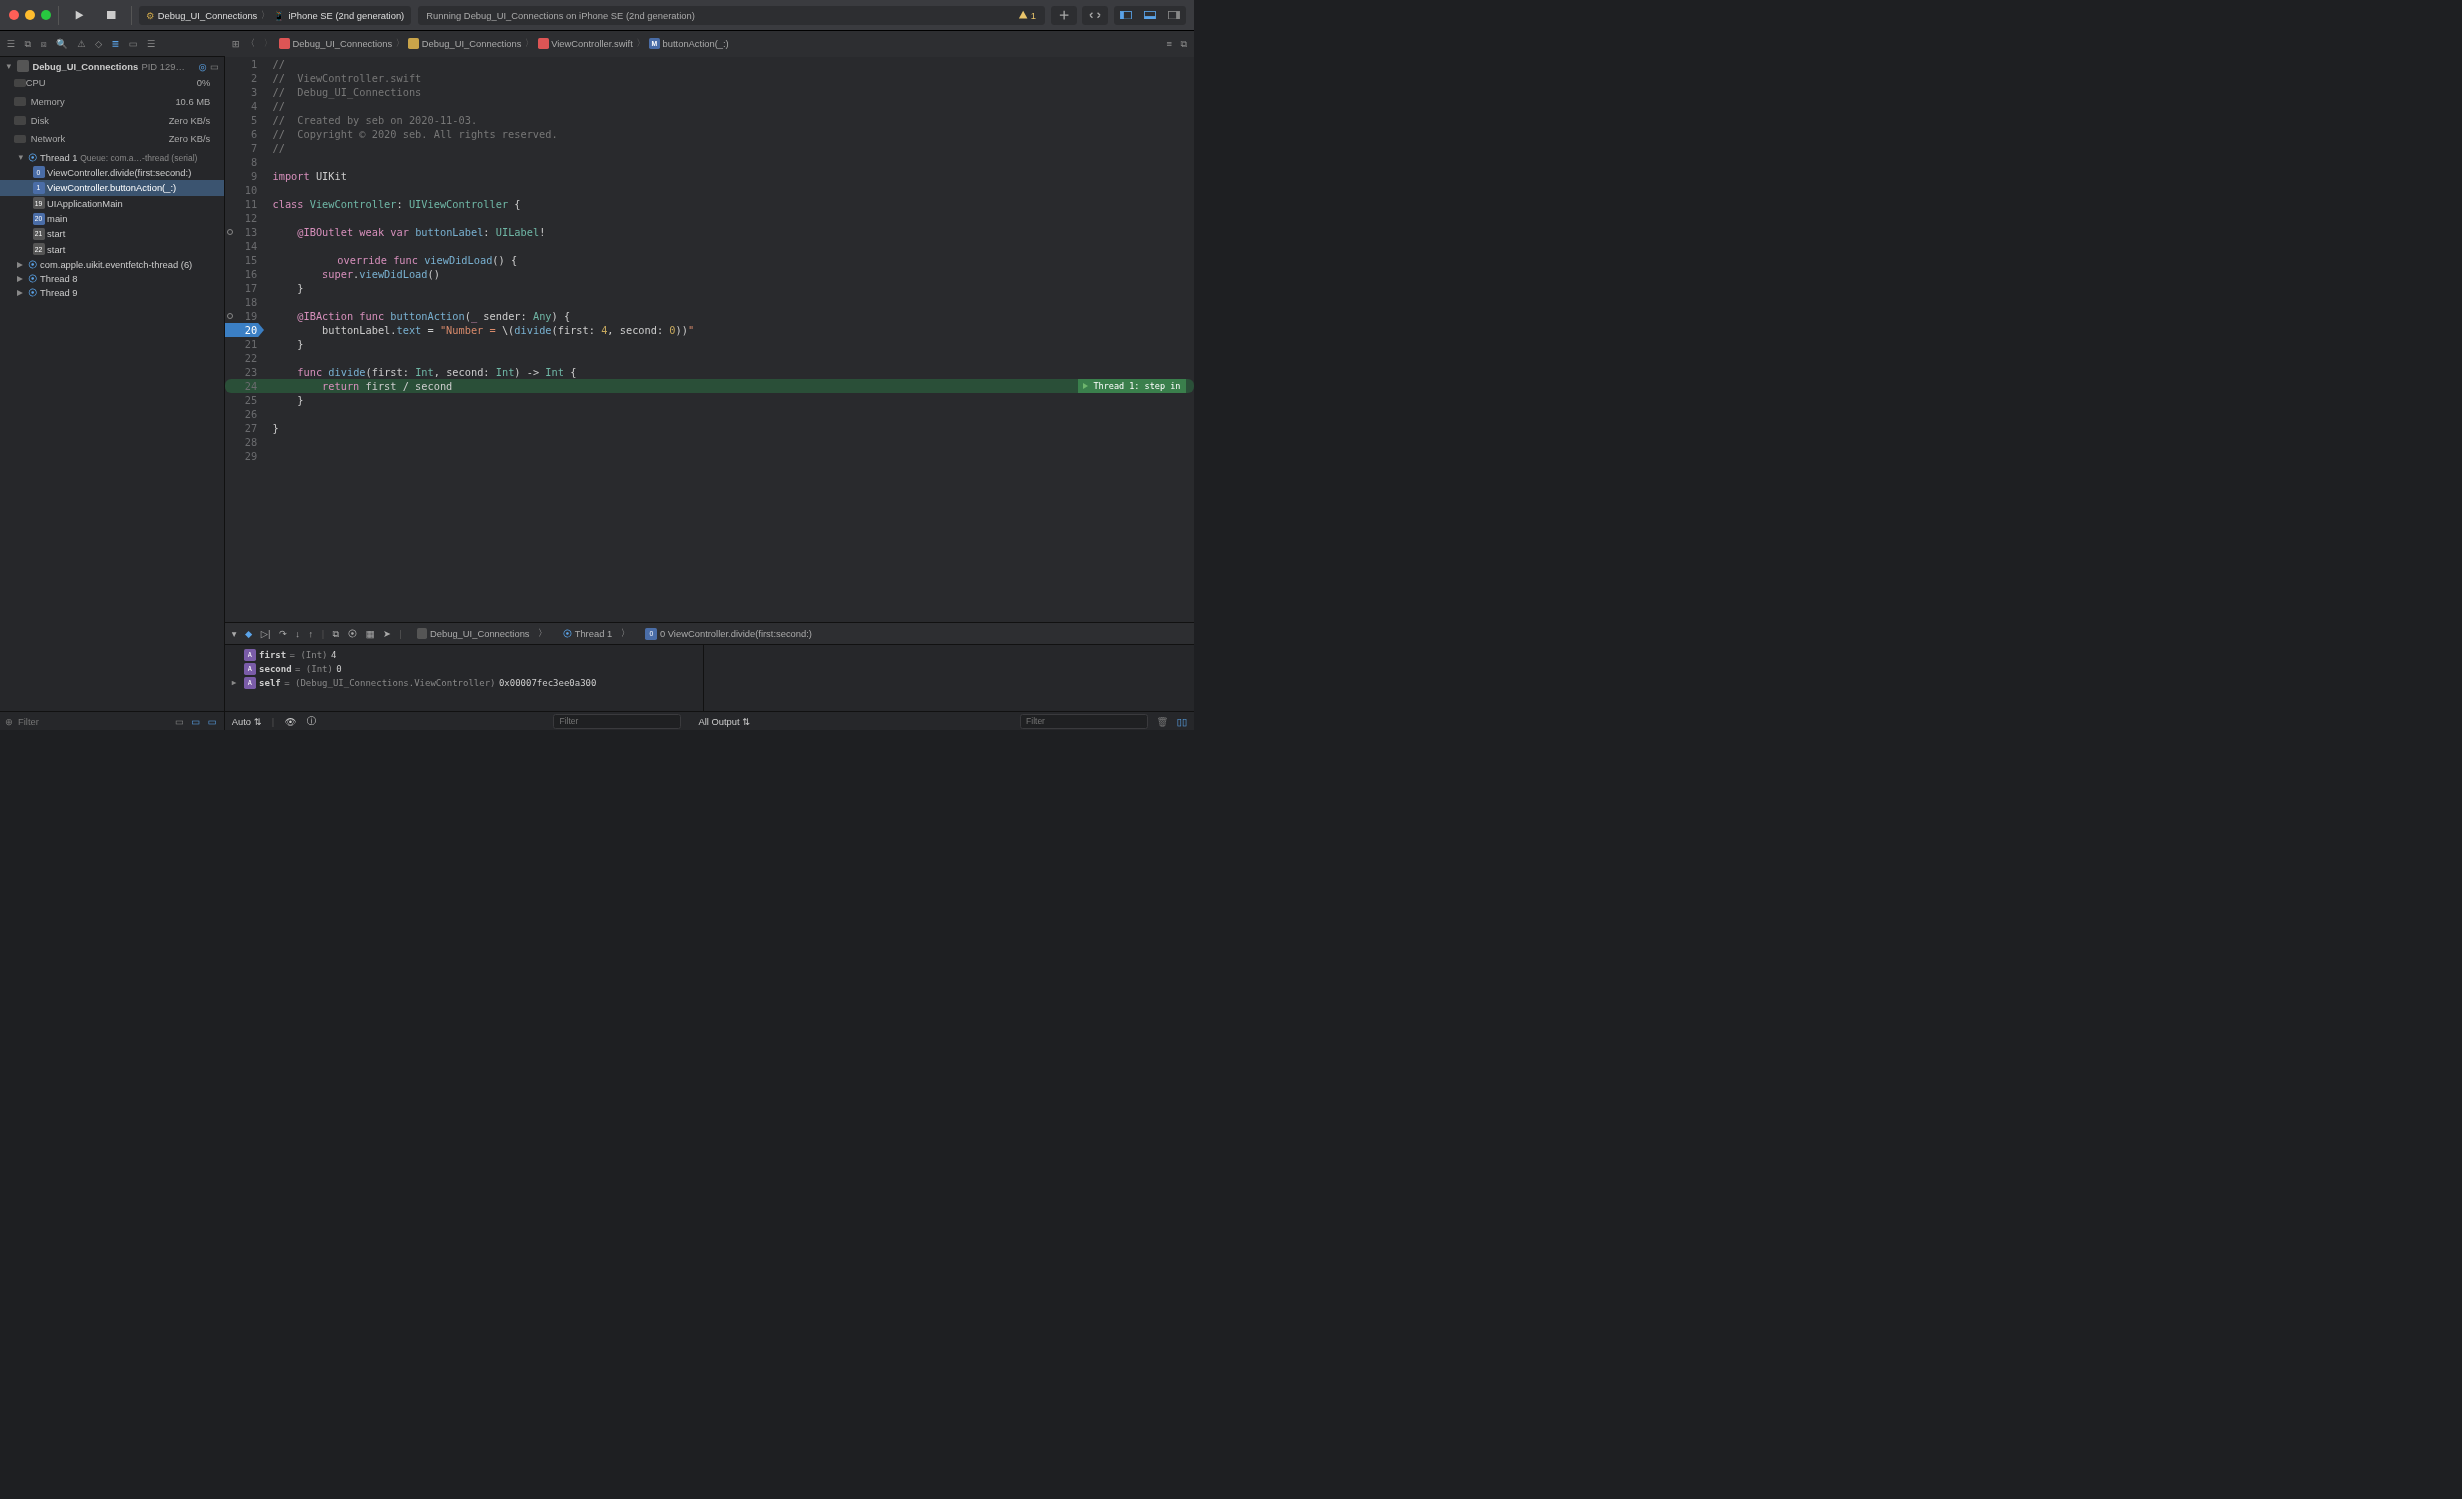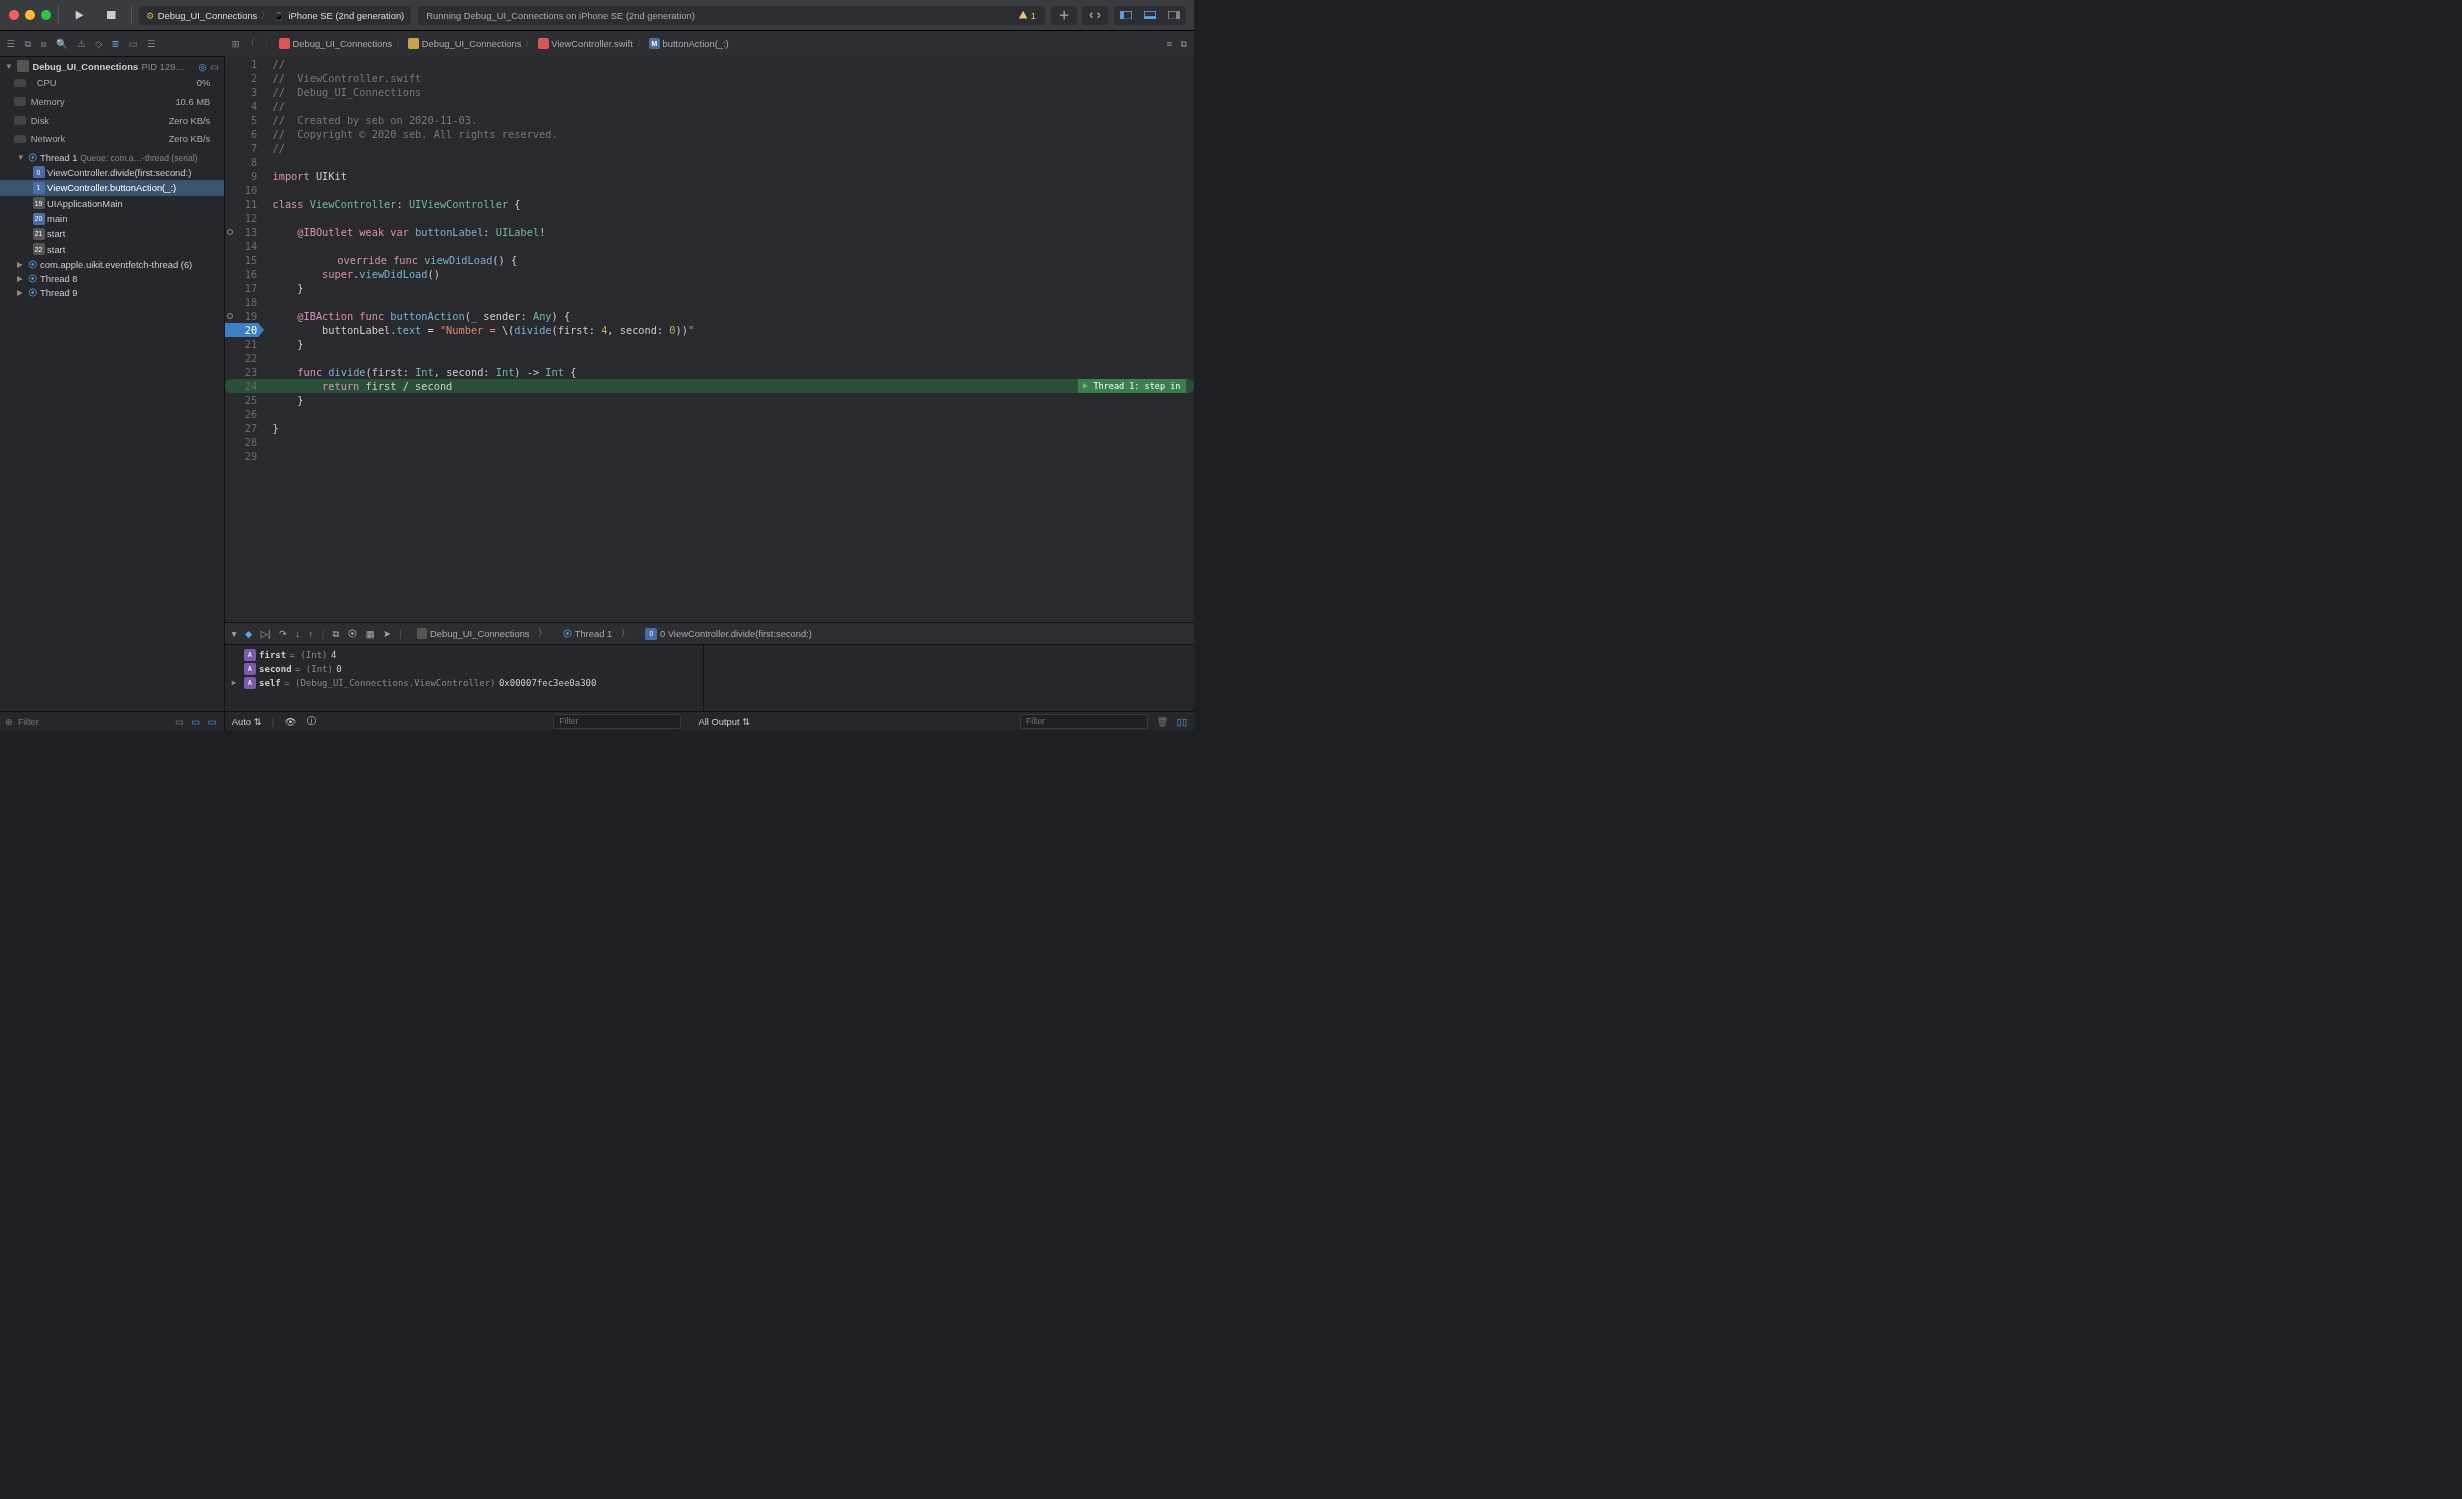--- a/index.html
+++ b/index.html
@@ -194,21 +194,21 @@
     <div class="sb-hdr">
       <span class="disclosure">▼</span>
       <span style="width:12px;height:12px;background:#555;border-radius:1.7px;display:inline-block;"></span>
       <b>Debug_UI_Connections</b>
       <span class="pid">PID 129…</span>
       <span style="margin-left:auto;color:#5aa3e8;">◎</span>
       <span style="color:#888;">▭</span>
     </div>
     <div id="gauges">
         <div class="gauge">
-     <span style="display:flex;align-items:center;gap:11px;">
+     <span style="display:flex;align-items:center;gap:0;">
             <span style="width:12px;height:8.5px;background:#444;border-radius:1.7px;display:inline-block;"></span>
             <span>CPU</span>
           </span>
      <span>0%</span>
    </div>
    <div class="gauge-wrap">
           <div class="bar">
             <div class="fill" style="width:2%;"></div>
           </div>
         </div>

